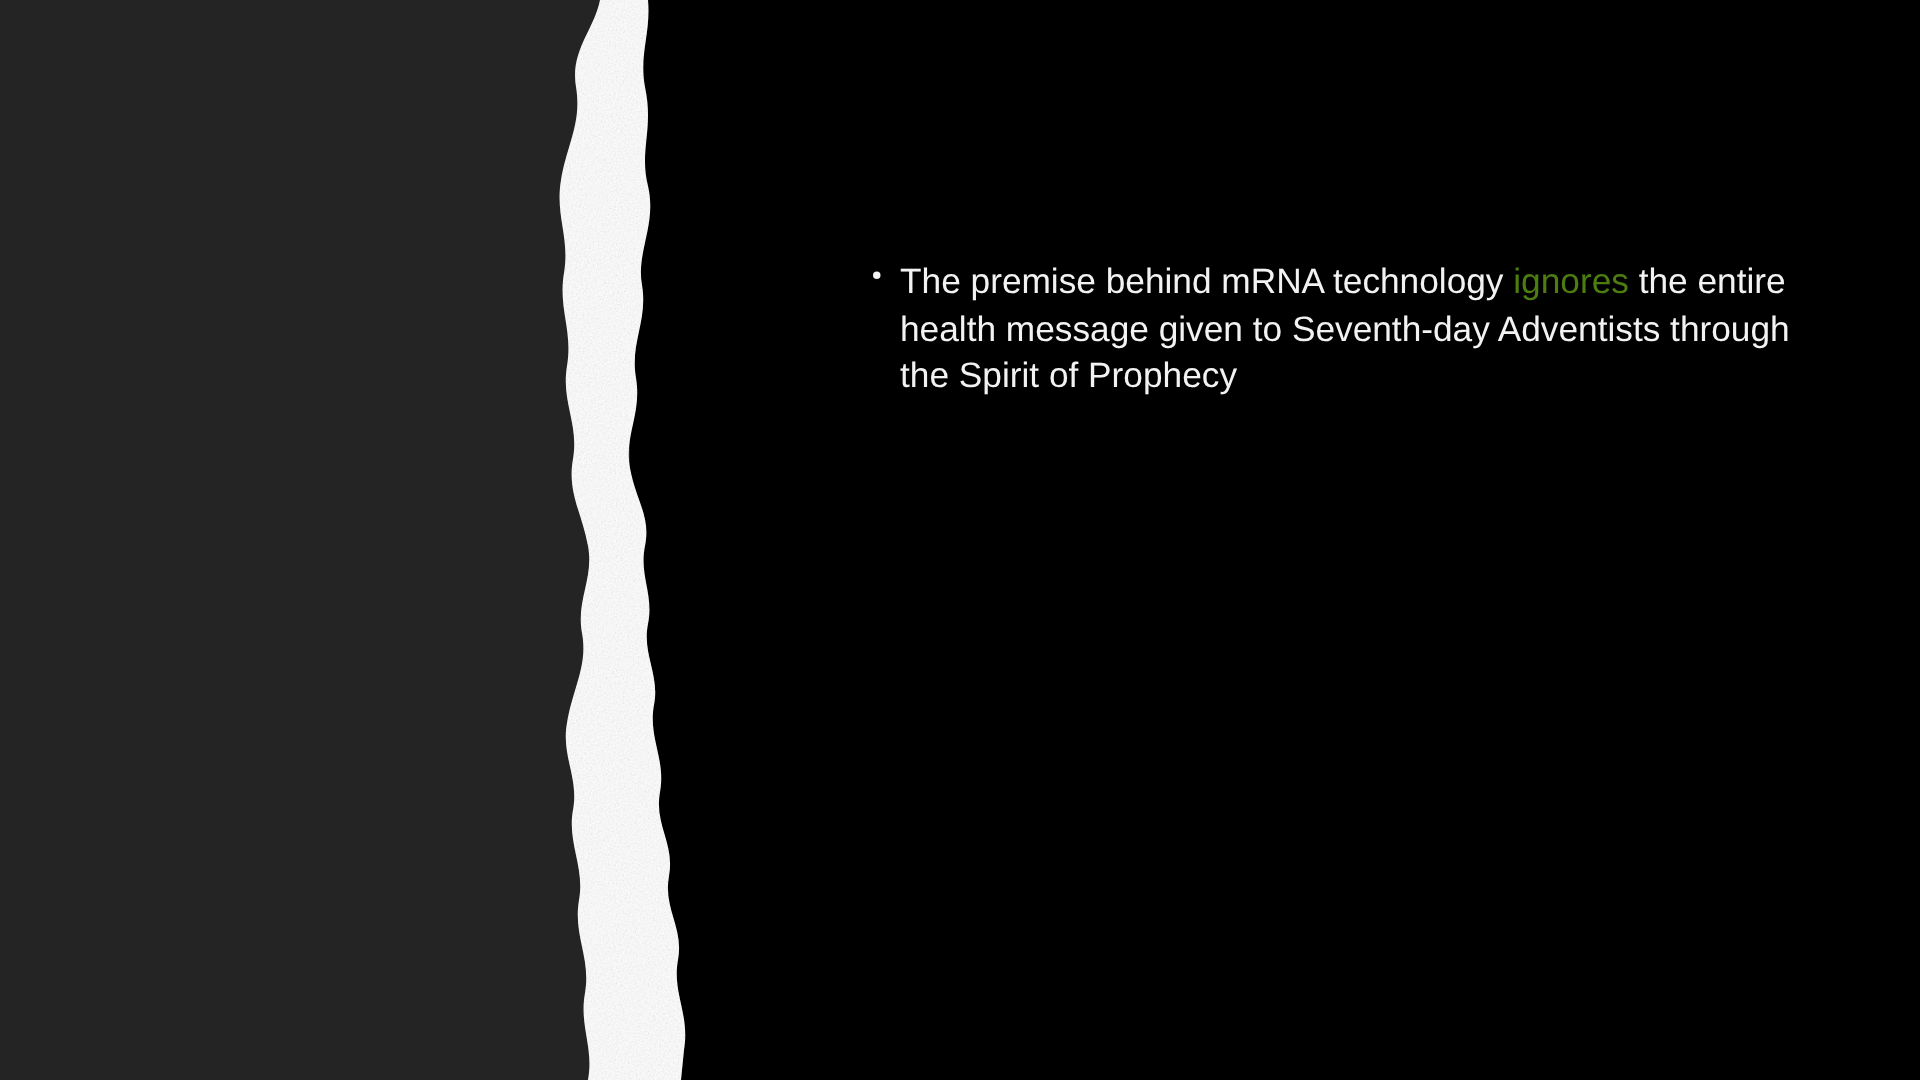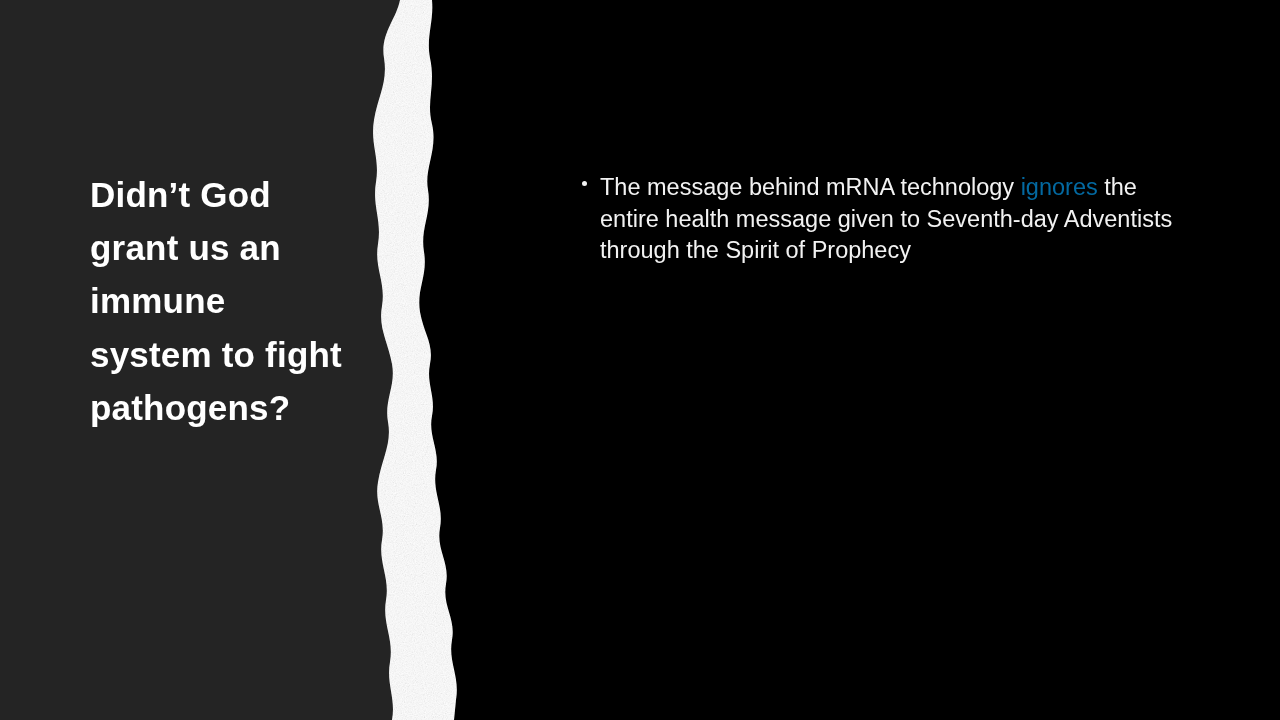--- a/index.html
+++ b/index.html
@@ -80,21 +80,21 @@
   .bullet-item .dot {
     position: absolute;
     left: 0;
     top: 9px;
     width: 5px;
     height: 5px;
     border-radius: 50%;
     background: #f2f2f2;
   }
   .hl {
-    color: #0369a1;
+    color: #4d7c0f;
     margin-top: 12px;
   }
 </style>
 </head>
 <body>
 
 <div class="slide">
 
   <div class="left-panel"></div>
 
@@ -162,23 +162,20 @@
                C 14 400, 26 386, 22 364
                C 18 342, 8 328, 12 306
                C 16 282, 4 268, 8 244
                C 12 220, 2 206, 6 182
                C 10 158, 0 144, 4 120
                C 8 96, 18 82, 14 58
                C 10 34, 26 20, 30 0 Z" fill="#9a9a9a" filter="url(#grain)" opacity="0.85"></path>
     </svg>
   </div>
 
-  <div class="title-block">
-    <div class="title-text">Didn’t God grant us an immune system to fight pathogens?</div>
-  </div>
 
   <div class="content-block">
     <div class="bullet-item">
-      <span class="dot"></span><span>The message behind mRNA technology </span><span class="hl">ignores</span><span> the entire health message given to Seventh-day Adventists through the Spirit of Prophecy</span>
+      <span class="dot"></span><span>The premise behind mRNA technology </span><span class="hl">ignores</span><span> the entire health message given to Seventh-day Adventists through the Spirit of Prophecy</span>
     </div>
   </div>
 
 </div>
 
 </body></html>

